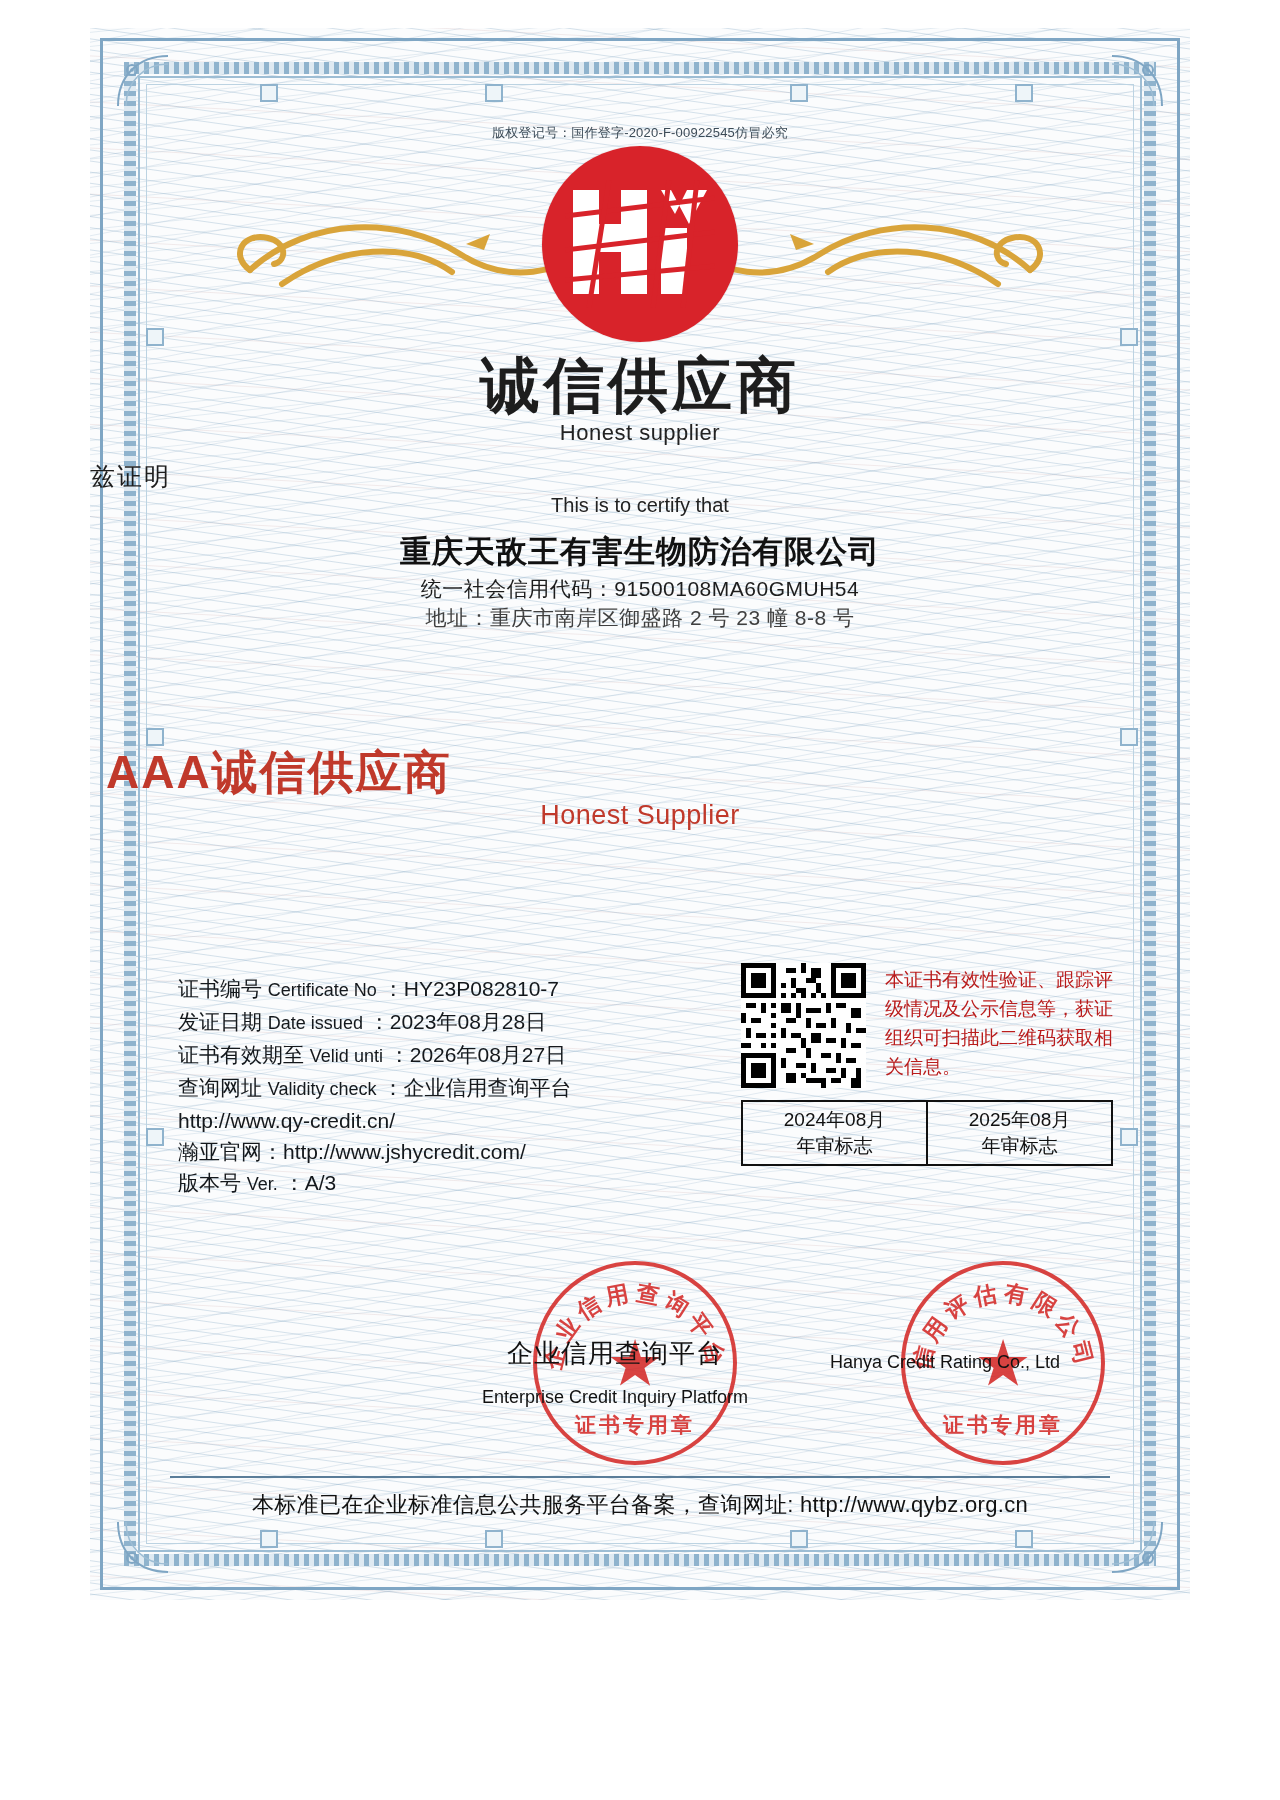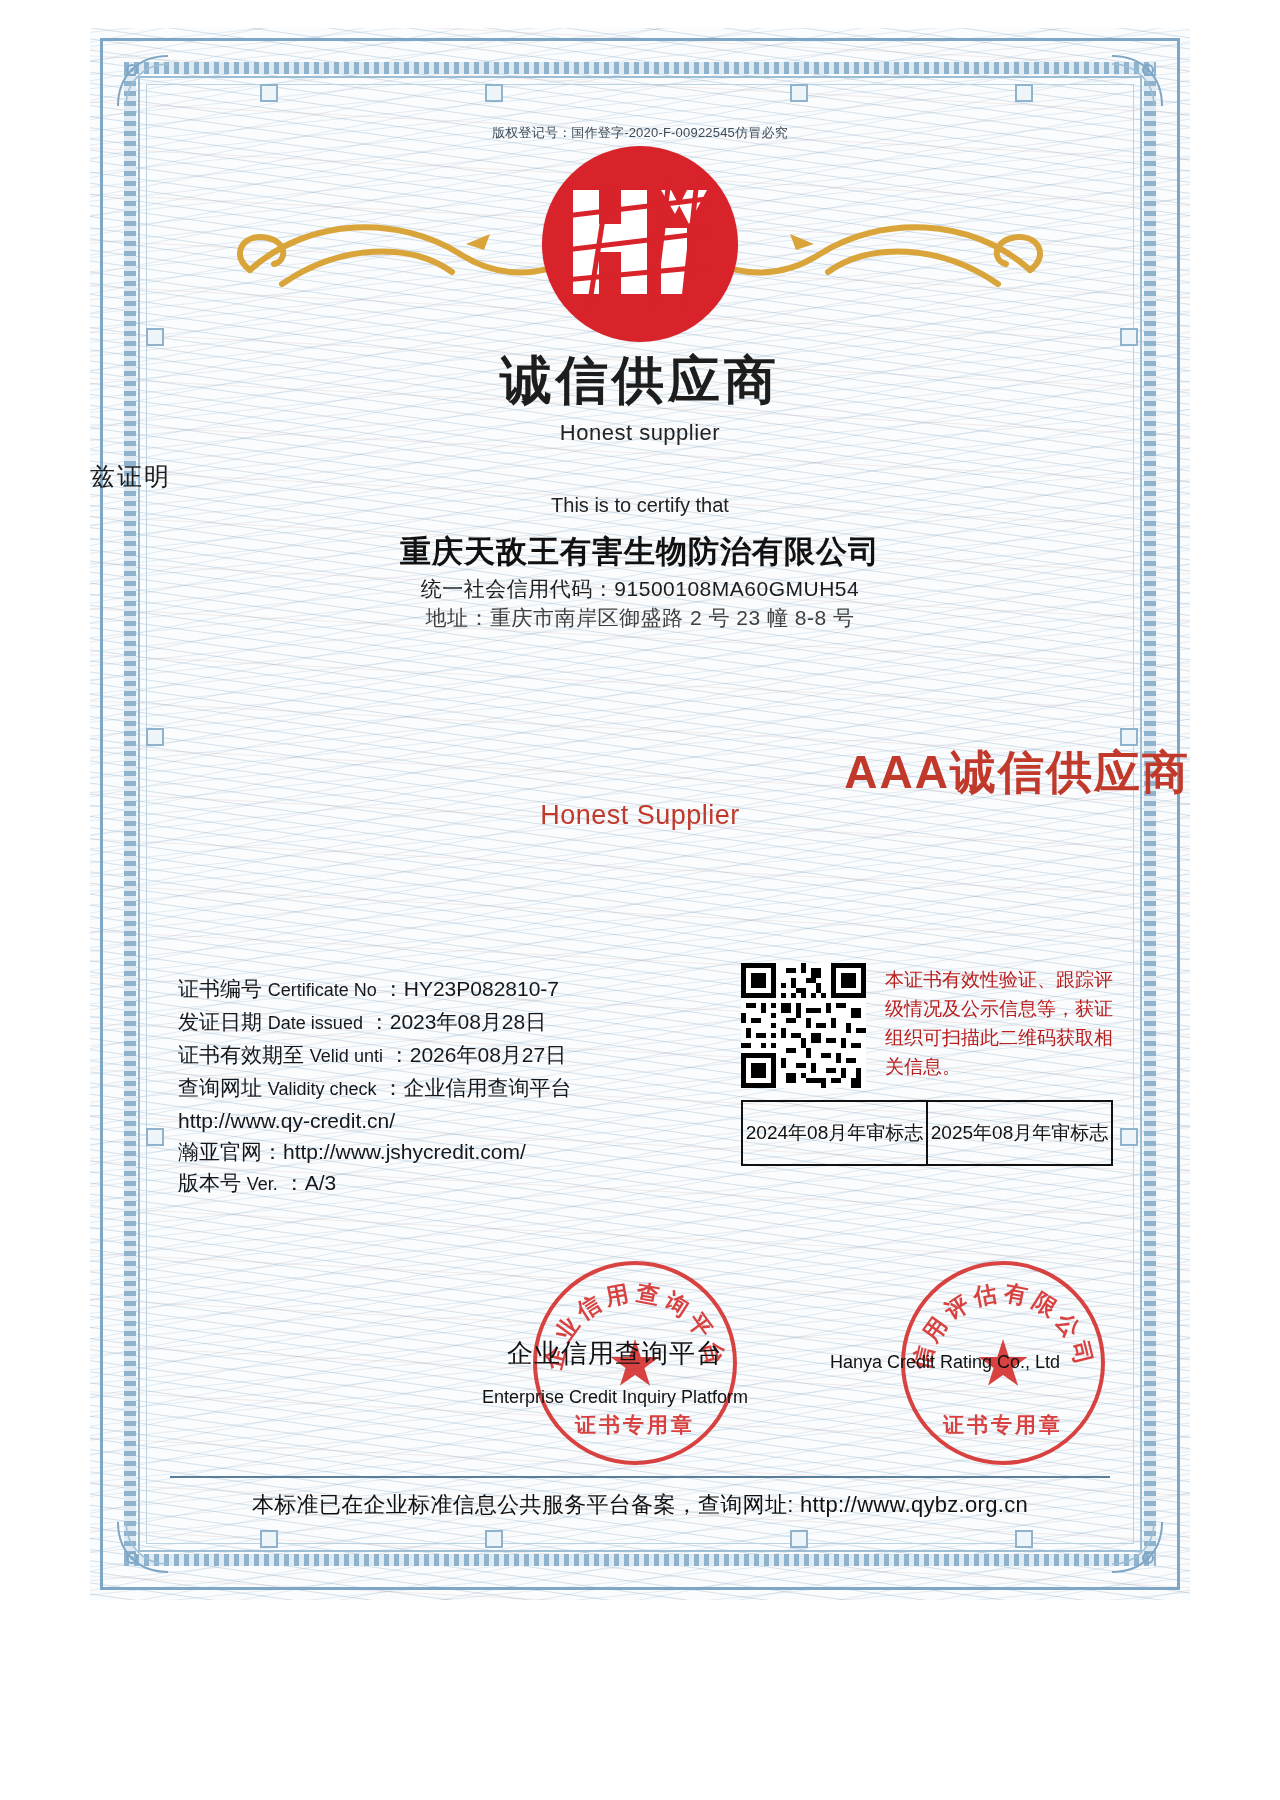--- a/index.html
+++ b/index.html
@@ -122,21 +122,21 @@
     width:196px;height:196px;border-radius:50%;
     background:#d8232a;
     display:flex;align-items:center;justify-content:center;
     box-shadow:0 0 0 1px rgba(0,0,0,.04);
   }
   .logo svg{display:block;}
 
   
   .title-cn{
     position:absolute;top:318px;left:0;right:0;text-align:center;
-    font-size:52px;font-weight:bold;color:#1d1d1d;letter-spacing:4px;
+    font-size:60px;font-weight:bold;color:#1d1d1d;letter-spacing:4px;
   }
   .title-en{
     position:absolute;top:392px;left:0;right:0;text-align:center;
     font-size:22px;color:#222;letter-spacing:.5px;
   }
   .certify-cn{
     position:absolute;top:432px;left:0;right:0;text-align:left;
     font-size:25px;color:#1d1d1d;letter-spacing:2px;
   }
   .certify-en{
@@ -150,21 +150,21 @@
   .credit-code{
     position:absolute;top:547px;left:0;right:0;text-align:center;
     font-size:21px;color:#1d1d1d;letter-spacing:.5px;
   }
   .address{
     position:absolute;top:576px;left:0;right:0;text-align:center;
     font-size:21px;color:#404040;letter-spacing:.5px;
   }
 
   .award-cn{
-    position:absolute;top:714px;left:7px;right:0;text-align:right;
+    position:absolute;top:714px;left:16px;right:0;text-align:left;
     font-size:46px;font-weight:bold;color:#c0392b;letter-spacing:2px;
   }
   .award-en{
     position:absolute;top:772px;left:0;right:0;text-align:center;
     font-size:27px;color:#c0392b;letter-spacing:.5px;
   }
 
   
   .details{
     position:absolute;left:88px;top:945px;width:560px;
@@ -187,21 +187,21 @@
     position:absolute;left:795px;top:937px;width:228px;
     font-size:19px;line-height:29px;color:#b91c1c;
     text-align:justify;
   }
   .annual-row{
     position:absolute;left:651px;top:1072px;width:372px;
     display:flex;gap:0;
   }
   .annual-box{
     flex:1;border:2px solid #111;height:62px;
-    display:flex;flex-direction:row;align-items:center;justify-content:center;
+    display:flex;flex-direction:column;align-items:center;justify-content:center;
     font-size:19px;color:#111;line-height:26px;background:transparent;
   }
   .annual-box + .annual-box{border-left:none;}
   .annual-note{
     position:absolute;left:651px;top:1148px;width:372px;
     font-size:19px;line-height:29px;color:#14181c;text-align:right;
   }
 
   
   .seal{

